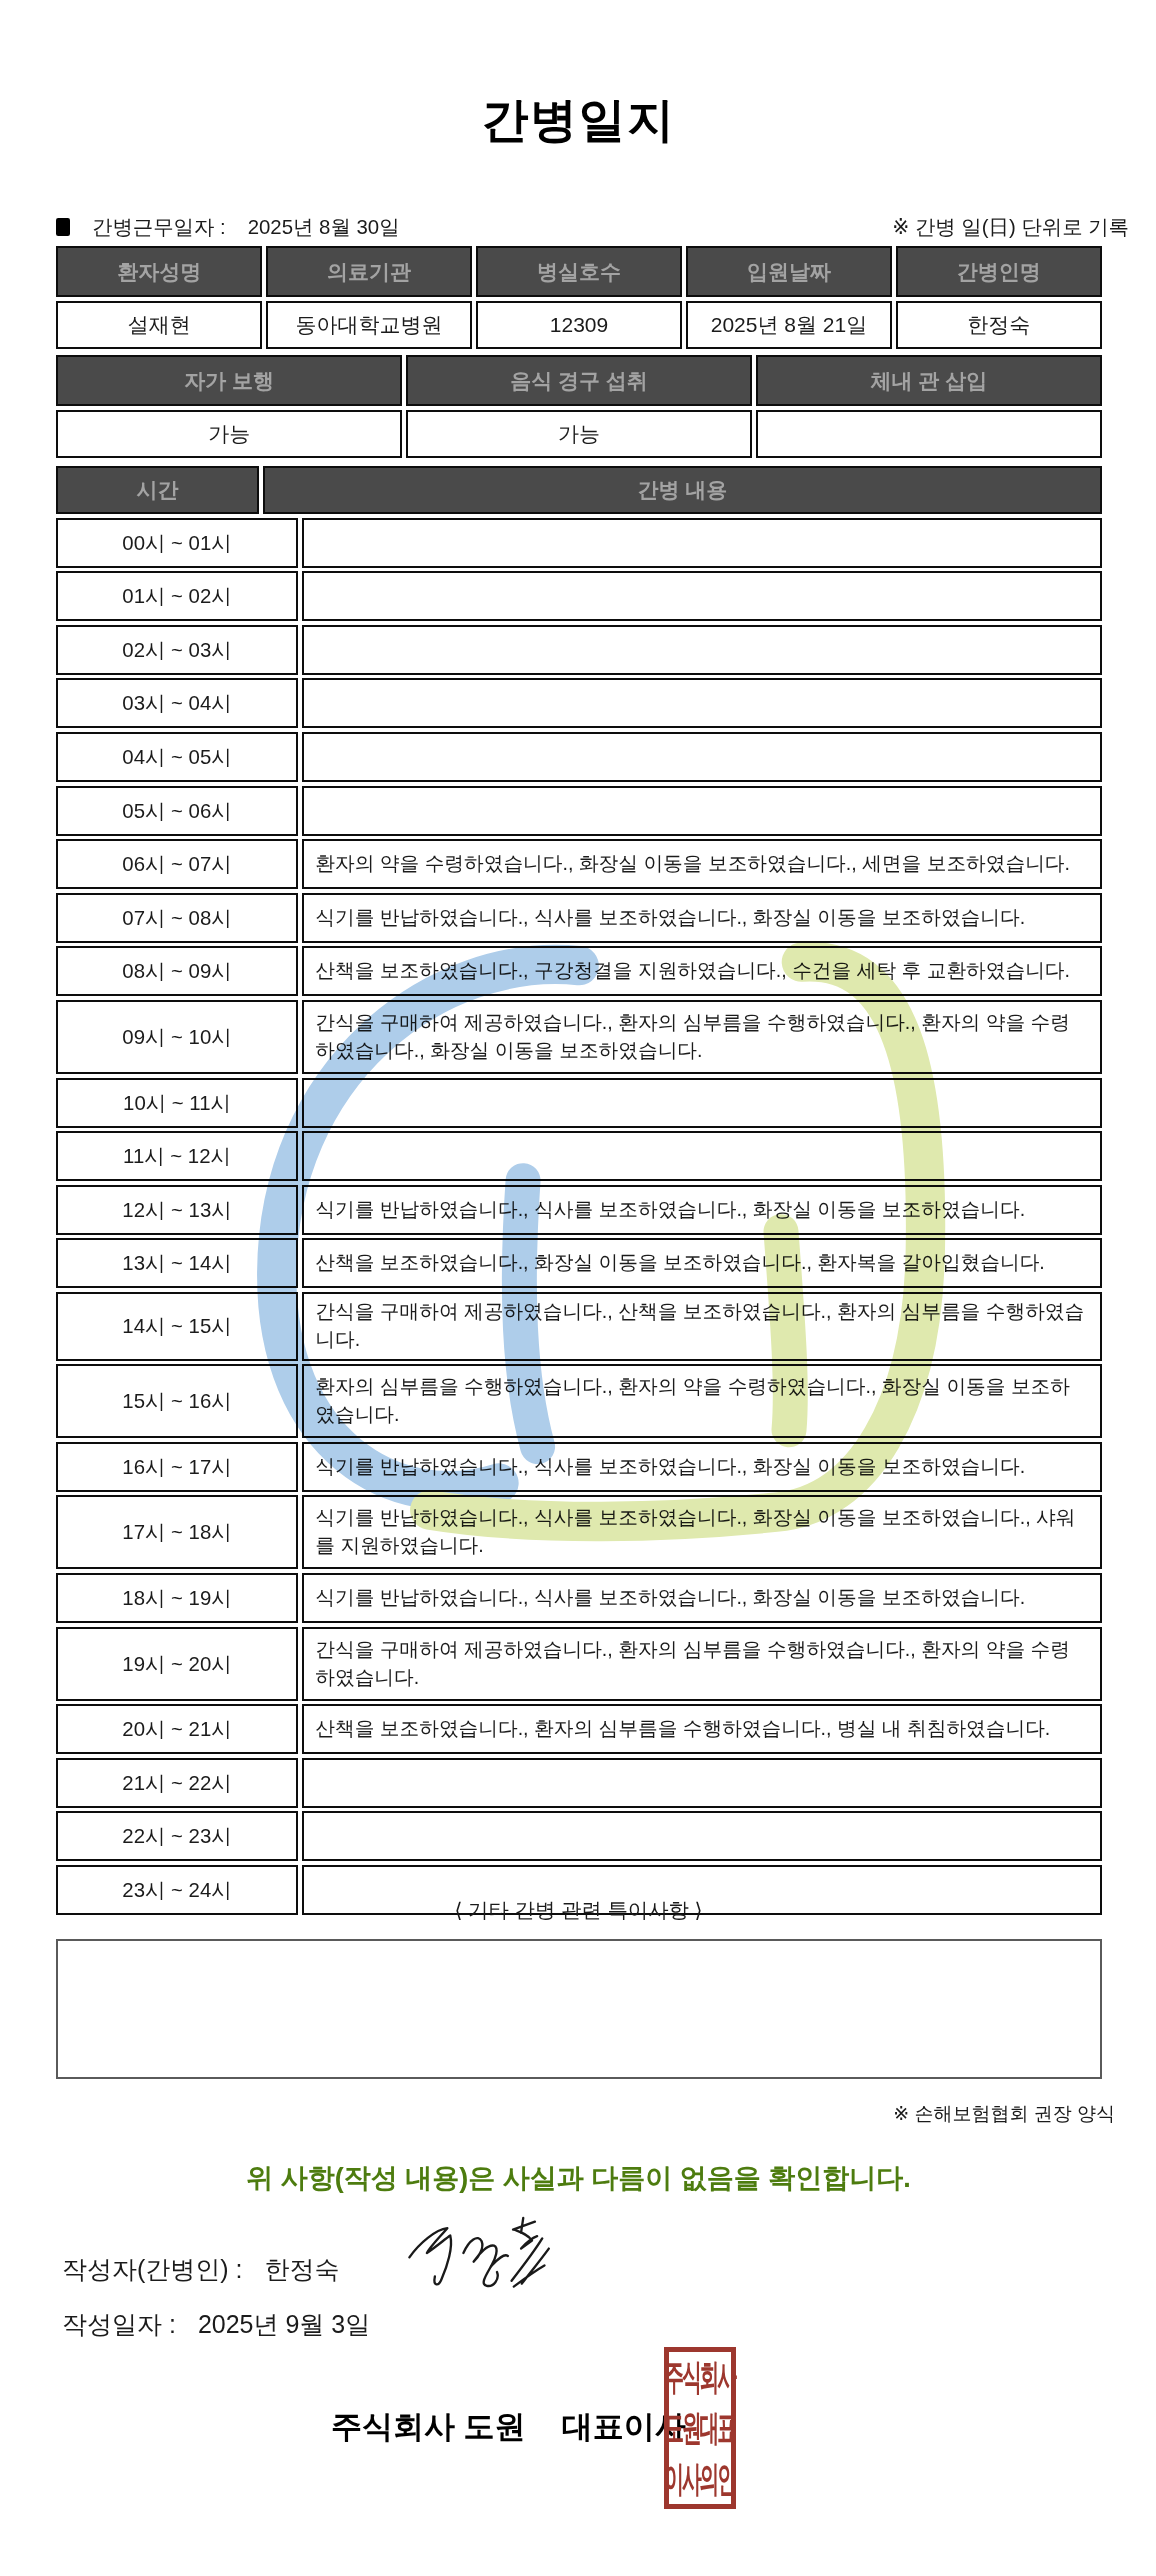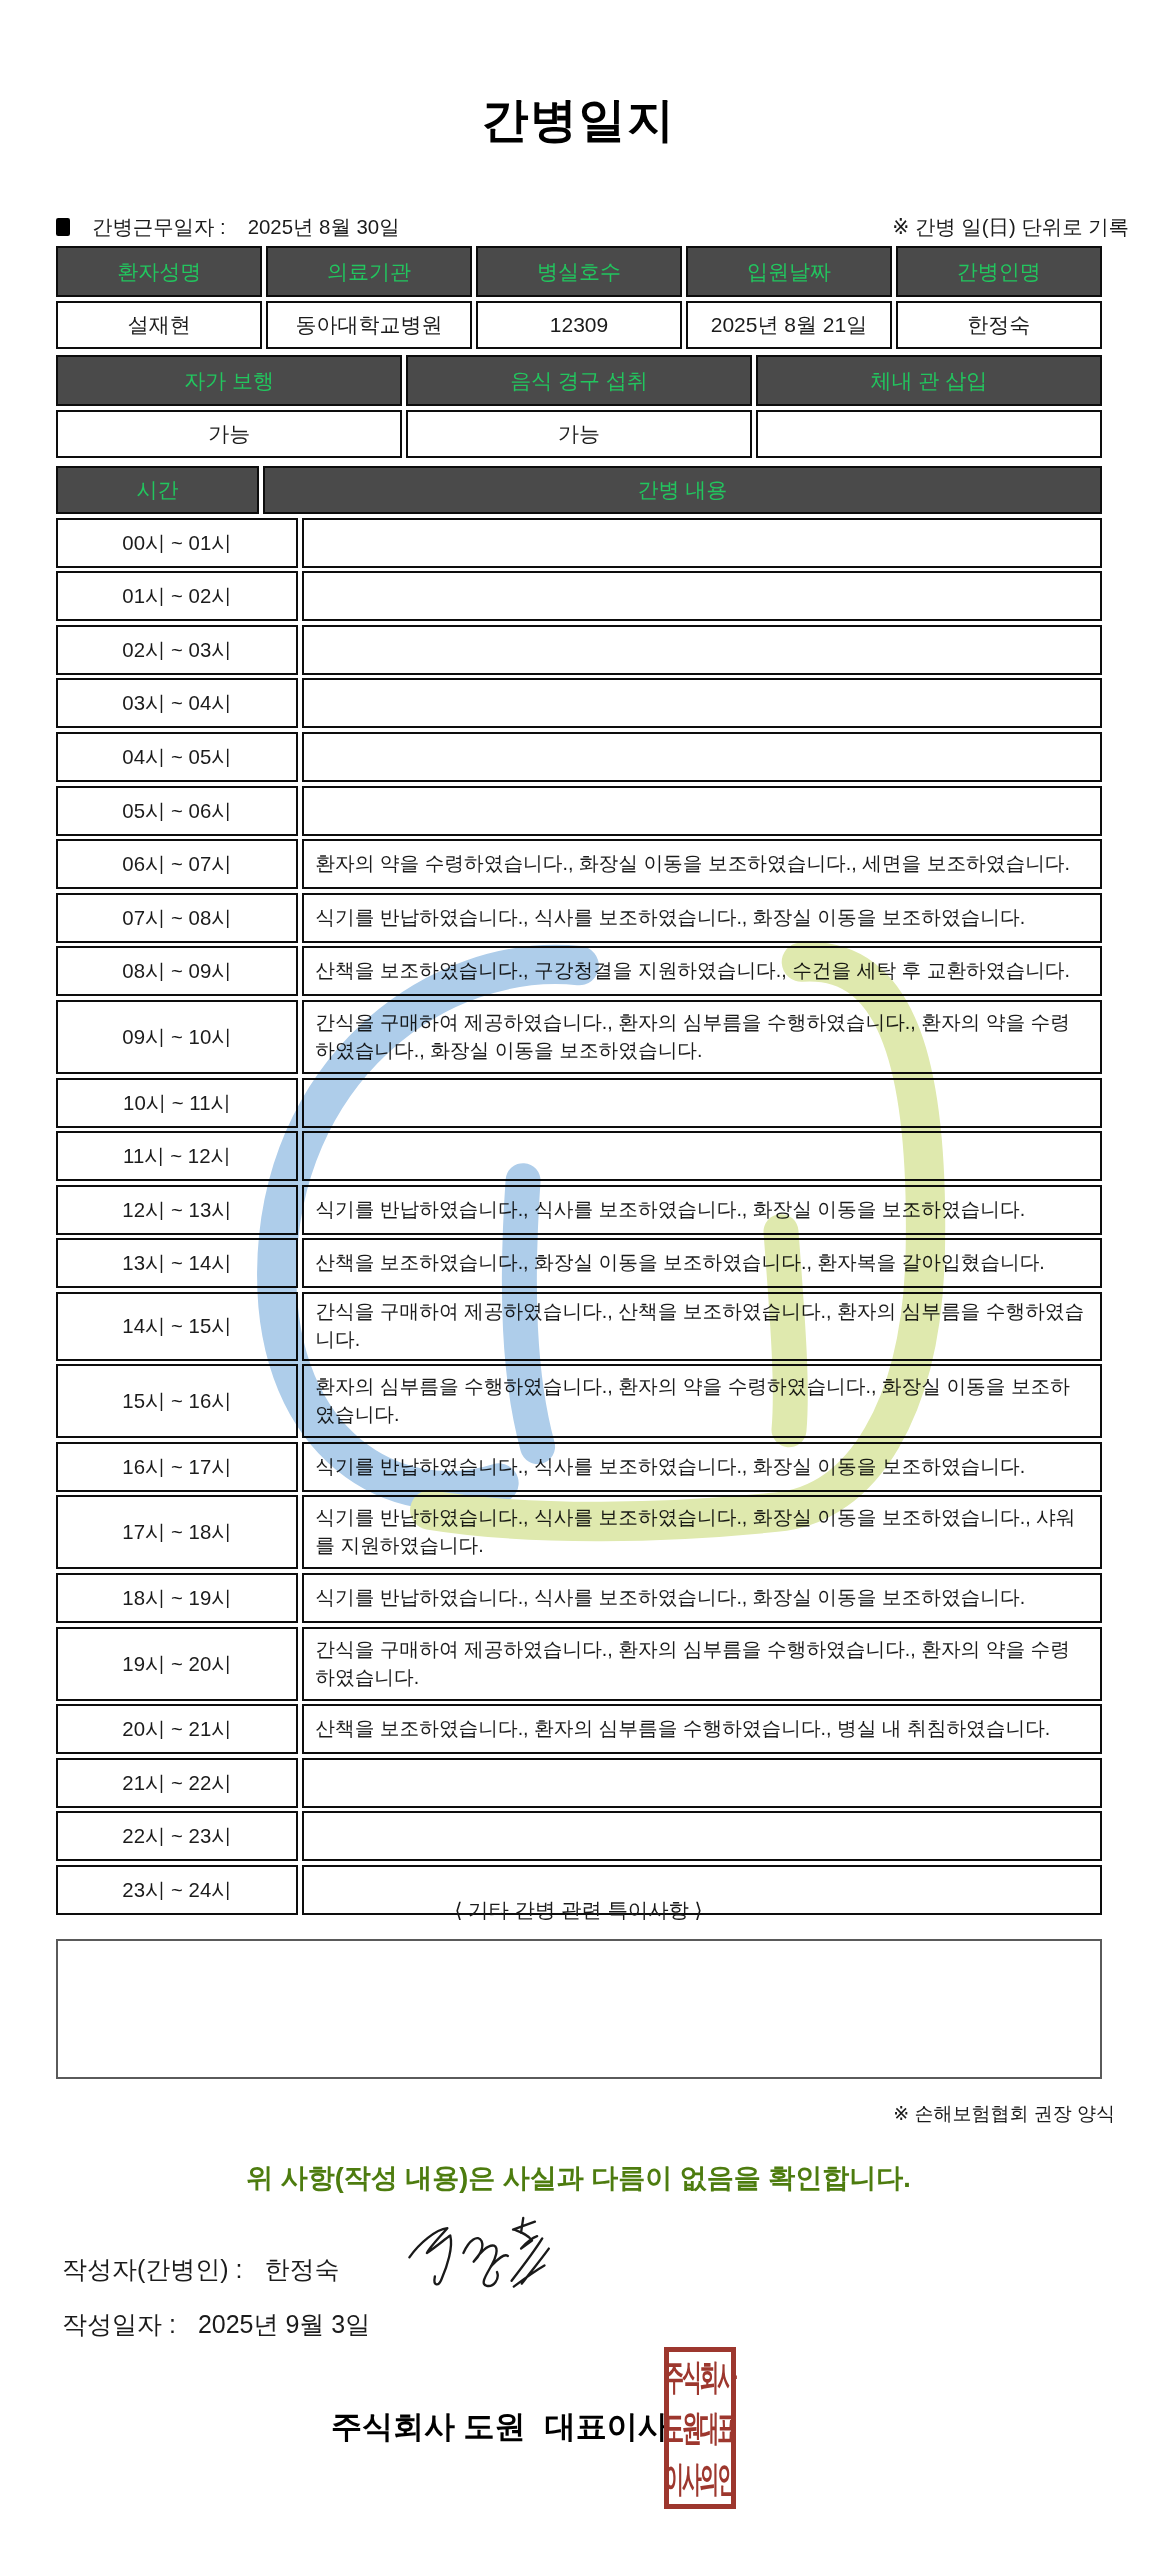--- a/index.html
+++ b/index.html
@@ -53,22 +53,22 @@
   .tbl-row{display:flex;gap:3.6px;margin-bottom:3.6px;}
   .cell{
     box-sizing:border-box;
     border:2.2px solid #0d0d0d;
     display:flex;
     align-items:center;
     justify-content:center;
     background:transparent;
   }
   .th{
-    color:#22c55e;
-    font-weight:400;
+    color:#a3a3a3;
+    font-weight:700;
     font-size:21px;
     height:51px;
   }
   .td{
     font-size:21px;
     height:48px;
     background:transparent;
   }
   .col5{flex:1;}
   .col3{flex:1;}
@@ -148,21 +148,21 @@
     font-size:25px;
   }
   .signature{
     position:absolute;
     left:405px;top:2215px;
     width:146px;height:84px;
   }
   .company-line{
     position:absolute;
     top:2406px;left:331px;
-    display:flex;align-items:center;gap:19px;
+    display:flex;align-items:center;gap:36px;
     font-size:31px;
     font-weight:700;
     color:#000;
   }
   .stamp{
     position:absolute;
     left:664px;top:2347px;
     box-sizing:border-box;
     width:72px;height:162px;
     border:5.1px solid #9d372e;

